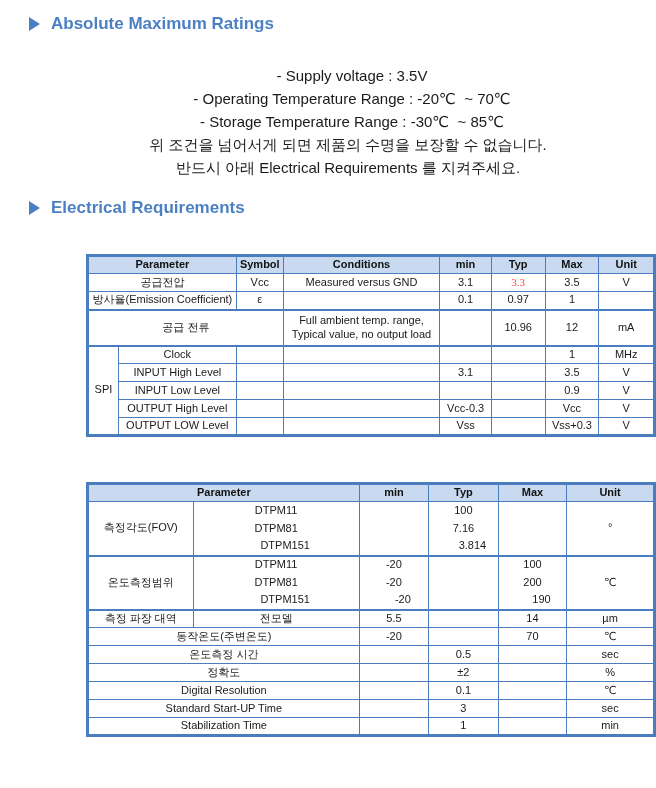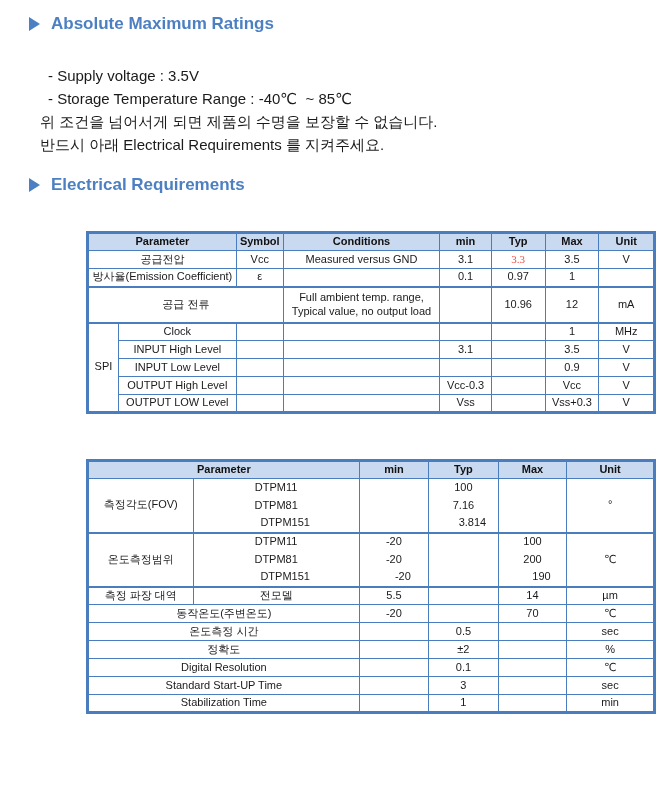--- a/index.html
+++ b/index.html
@@ -60,21 +60,21 @@
   table.spec { border: 3px solid #4a7dbd; }
   tr.thick-top th, tr.thick-top td { border-top-width: 2.5px; }
   .red { color: #ef4e44; font-family: Liberation Serif, serif; }
   td.twoLine { height: 36px; }
   
   tr.g-first td.nb { border-bottom-style: none; }
   tr.g-mid td.nb { border-top-style: none; border-bottom-style: none; }
   tr.g-last td.nb { border-top-style: none; padding-left: 20px; }
 
   
-  #sec-amr { padding-top: 14px; }
+  #sec-amr { padding-top: 14px; text-align: center; }
   #sec-er  { margin-top: 19px; }
   #tbl-electrical { margin-top: 21px; }
   #sec-oc  { margin-top: 31px; }
   .note-row {
     margin: 8px 0 0 46px;
     display: flex; align-items: center; gap: 23px;
     height: 15px;
   }
   .note-bullet {
     width: 6px; height: 6px; border-radius: 50%;
@@ -88,21 +88,22 @@
 
 <div id="sec-amr">
   <div class="section-title">
     <span class="tri-icon"></span>
     <span class="ttl">Absolute Maximum Ratings</span>
   </div>
   <div class="grad-bar"></div>
 
   <div class="amr-text">
     <div class="line dash">- Supply voltage : 3.5V</div>
-    <div class="line dash">- Storage Temperature Range : -40℃  ~ 85℃</div>
+    <div class="line dash">- Operating Temperature Range : -20℃  ~ 70℃</div>
+    <div class="line dash">- Storage Temperature Range : -30℃  ~ 85℃</div>
     <div class="line">위 조건을 넘어서게 되면 제품의 수명을 보장할 수 없습니다.</div>
     <div class="line">반드시 아래 Electrical Requirements 를 지켜주세요.</div>
   </div>
 </div>
 
 <div id="sec-er">
   <div class="section-title">
     <span class="tri-icon"></span>
     <span class="ttl">Electrical Requirements</span>
   </div>

